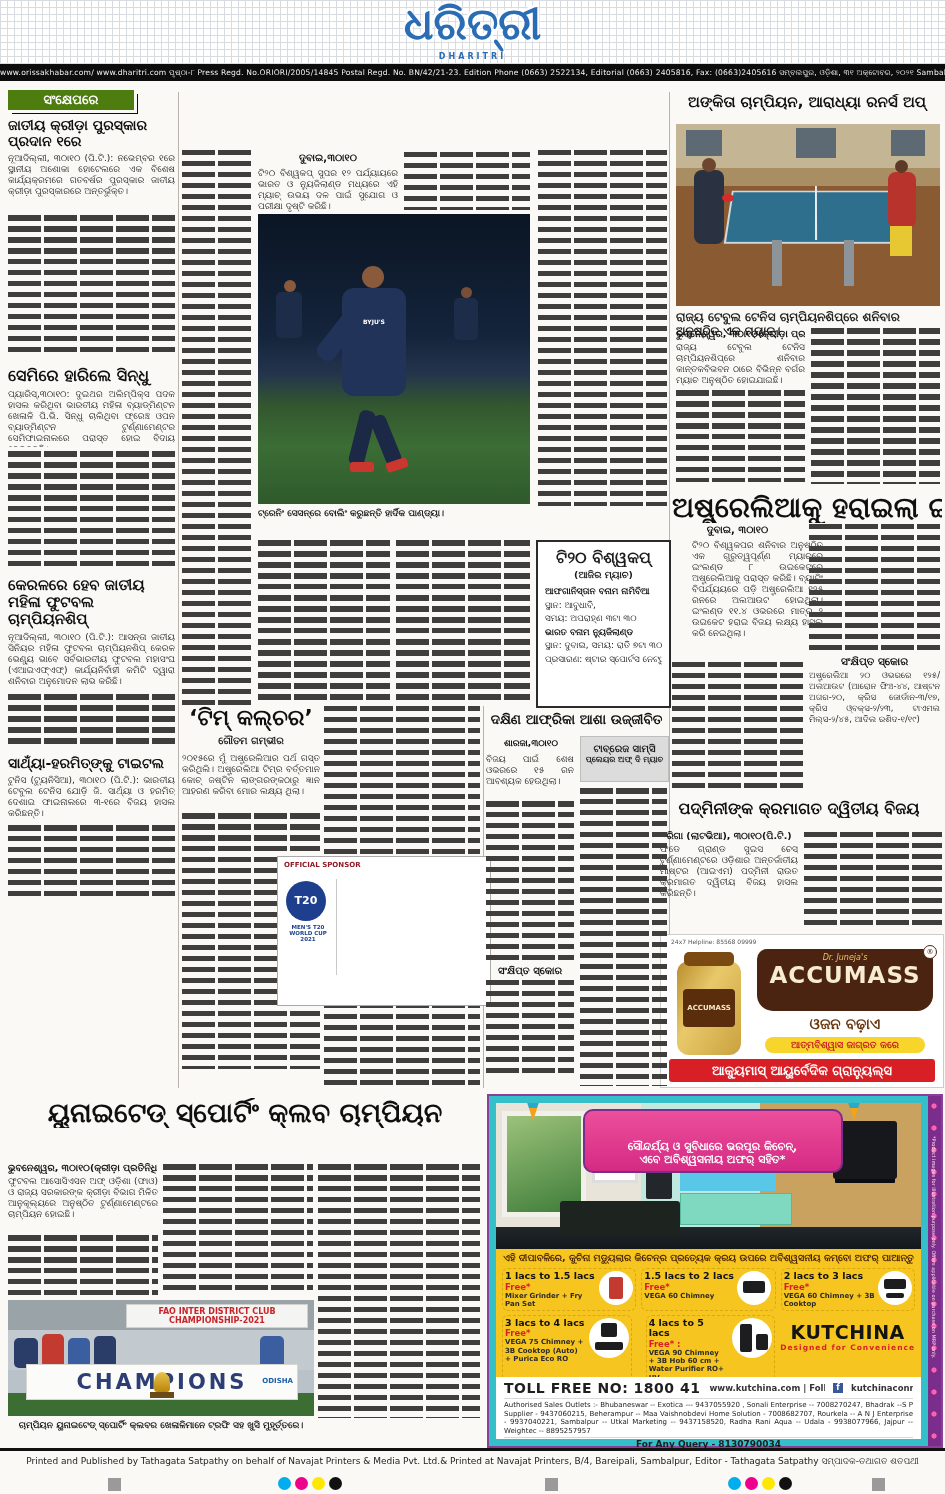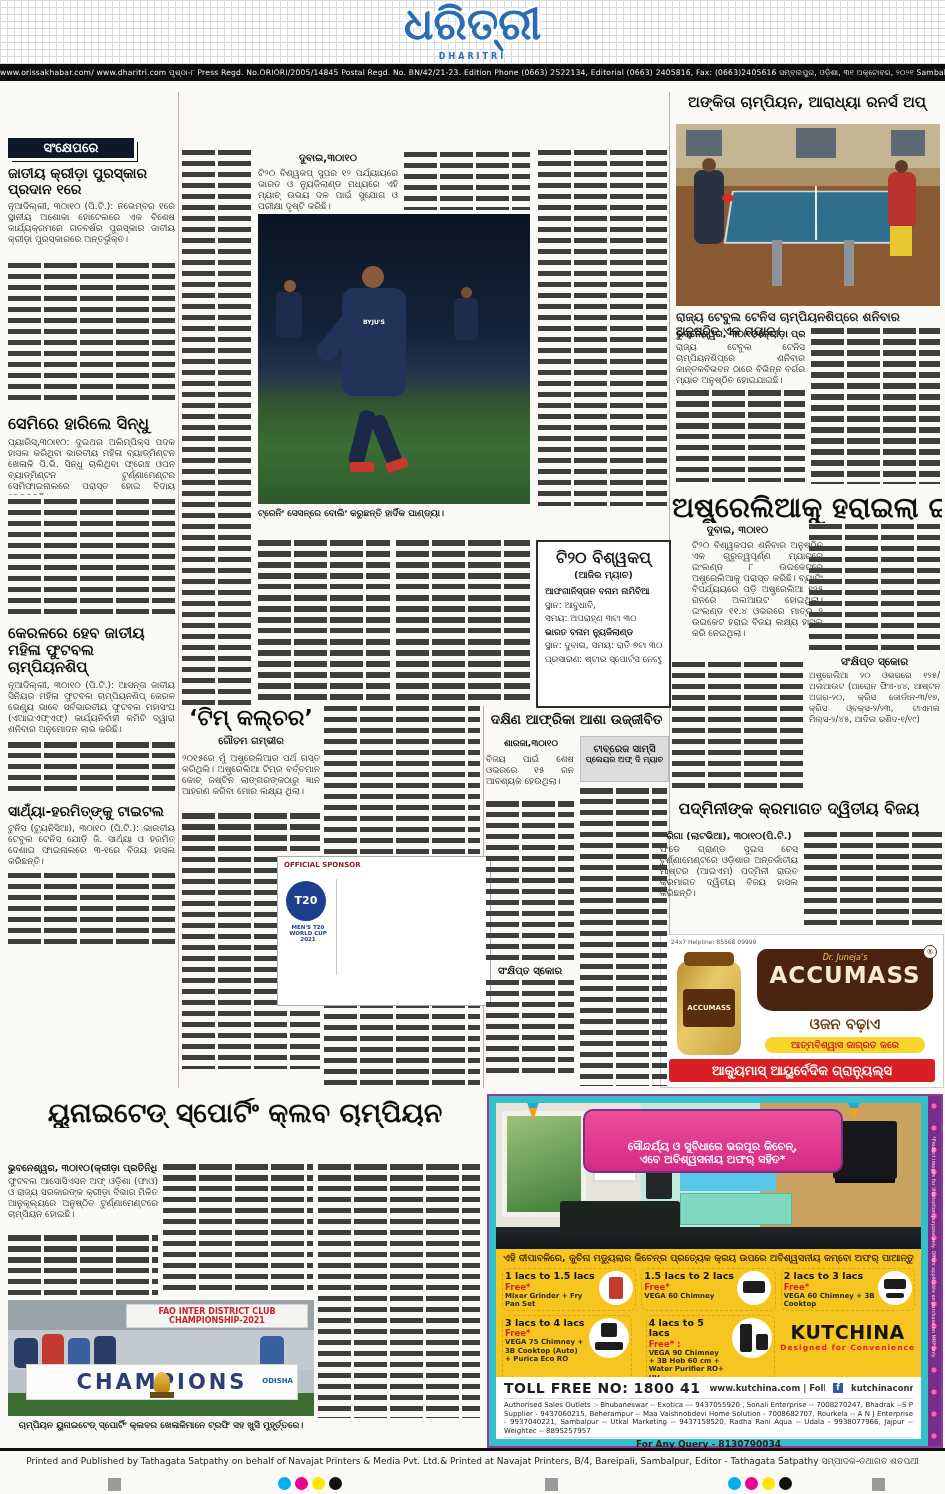--- a/index.html
+++ b/index.html
@@ -14,21 +14,21 @@
   .greek{background:
      repeating-linear-gradient(to right, rgba(250,249,245,0) 0 33px, #faf9f5 33px 36px),
      repeating-linear-gradient(to bottom, #3f3e3c 0 5.5px, transparent 5.5px 11px);}
   .vrule{width:1px;background:#b7b4ae;}
   .cap{font-size:9px;font-weight:700;color:#222;}
   
   #grid{background-color:#fff;background-image:linear-gradient(#d8dce1 1px,transparent 1px),
         linear-gradient(90deg,#d8dce1 1px,transparent 1px);background-size:7px 7px;}
   #logo{font-size:44px;font-weight:800;color:#2a6db5;text-shadow:2px 2px 0 #fff,-2px -2px 0 #fff,0 0 4px #fff;}
   #infobar{background:#0d0d0d;color:#f4f4f4;font-size:7.6px;line-height:17px;text-align:center;letter-spacing:.2px;}
-  .blackbox{background:#0f172a;color:#fff;font-weight:800;text-align:center;box-shadow:3px 3px 0 #faf9f5,4px 4px 0 #0d0d0d;margin-top:48px;}
+  .blackbox{background:#4d7c0f;color:#fff;font-weight:800;text-align:center;box-shadow:3px 3px 0 #faf9f5,4px 4px 0 #0d0d0d;}
   
   #matchbox{border:2px solid #2b2b2b;background:#fff;padding:6px 7px;}
   #matchbox .t{font-size:16px;font-weight:800;text-align:center;}
   #matchbox .s{font-size:9.5px;font-weight:700;text-align:center;margin:2px 0 4px;}
   #matchbox .l{font-size:8.8px;line-height:13.5px;color:#151515;}
   
   #rstag{background:#fff;border:1px solid #aaa;}
   .rs-red{color:#8e1b24;}
   #accu{background:#fff;border:1px solid #ccc;}
   #kut{border:2px solid #8a3f98;background:#fff;}

